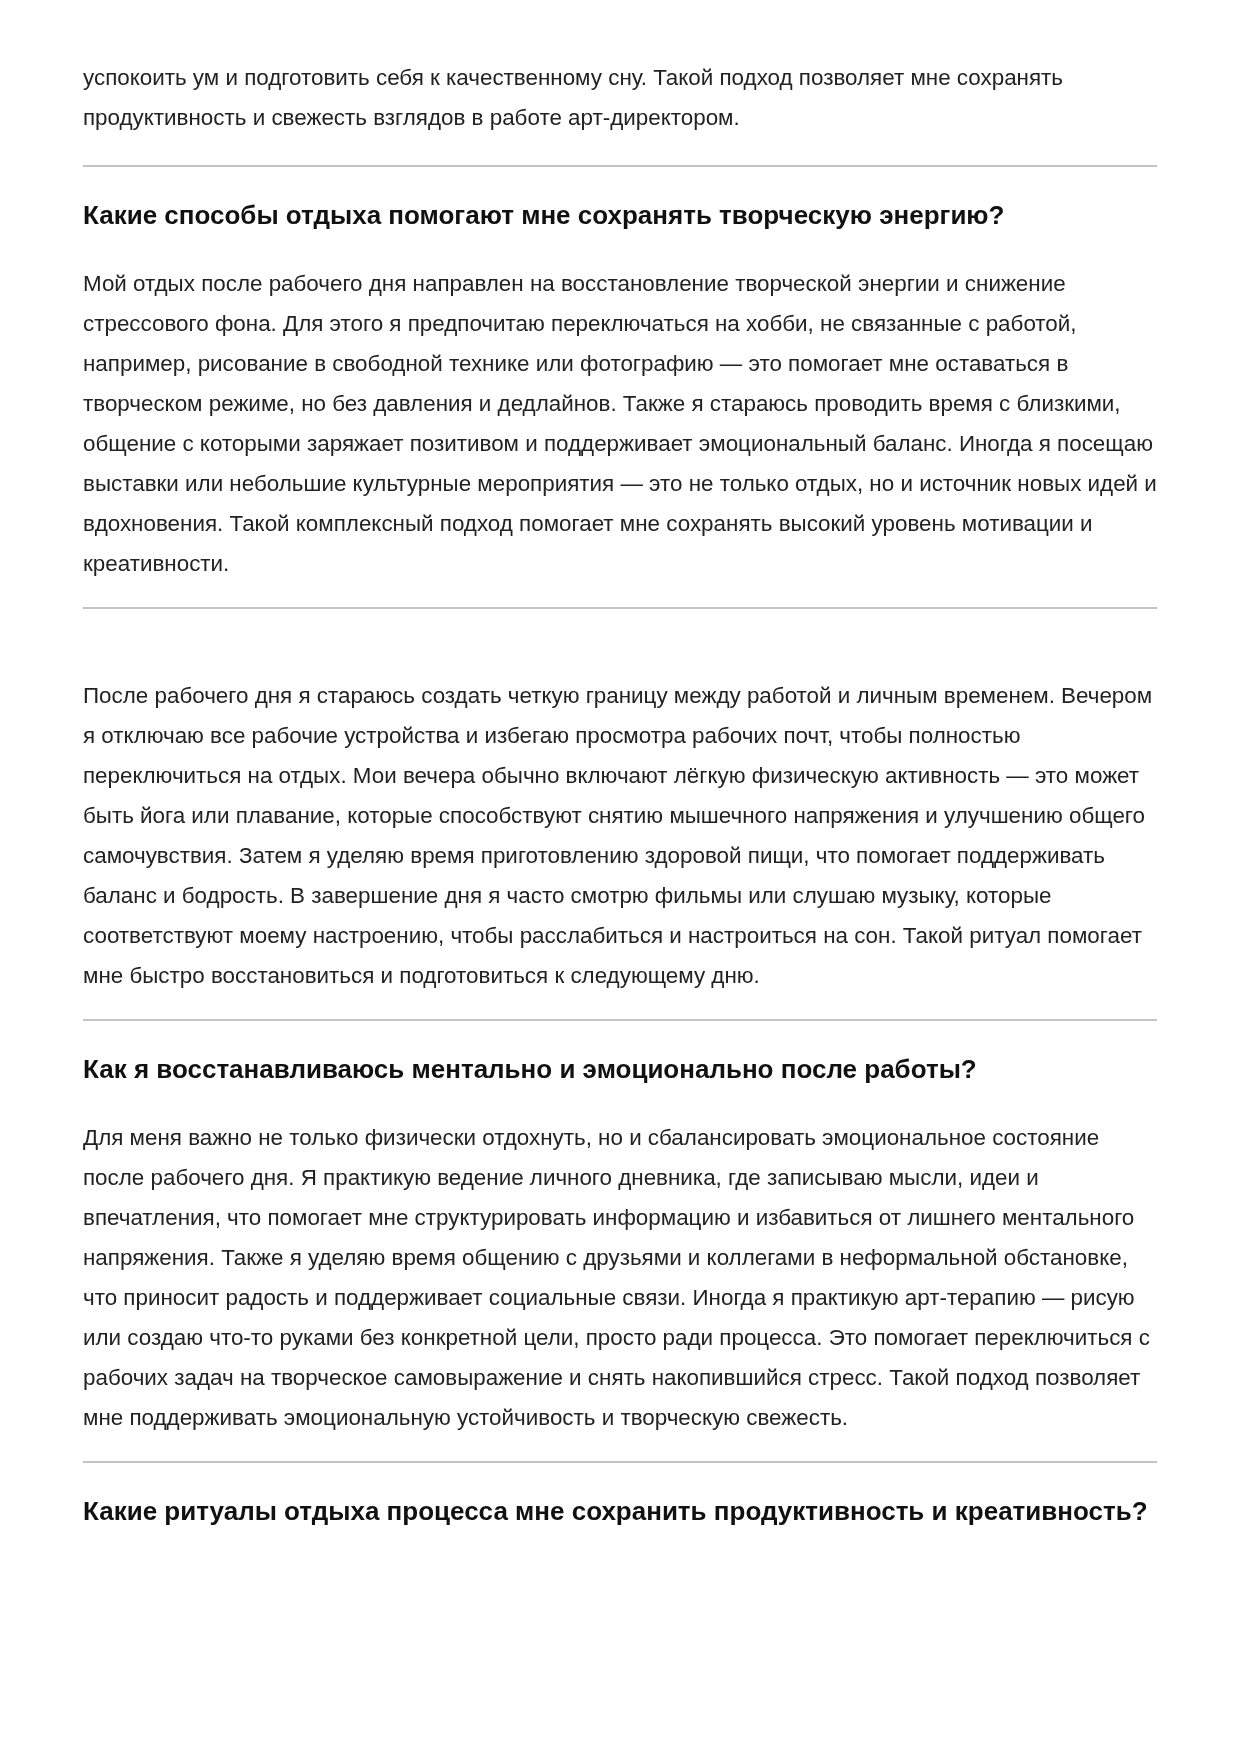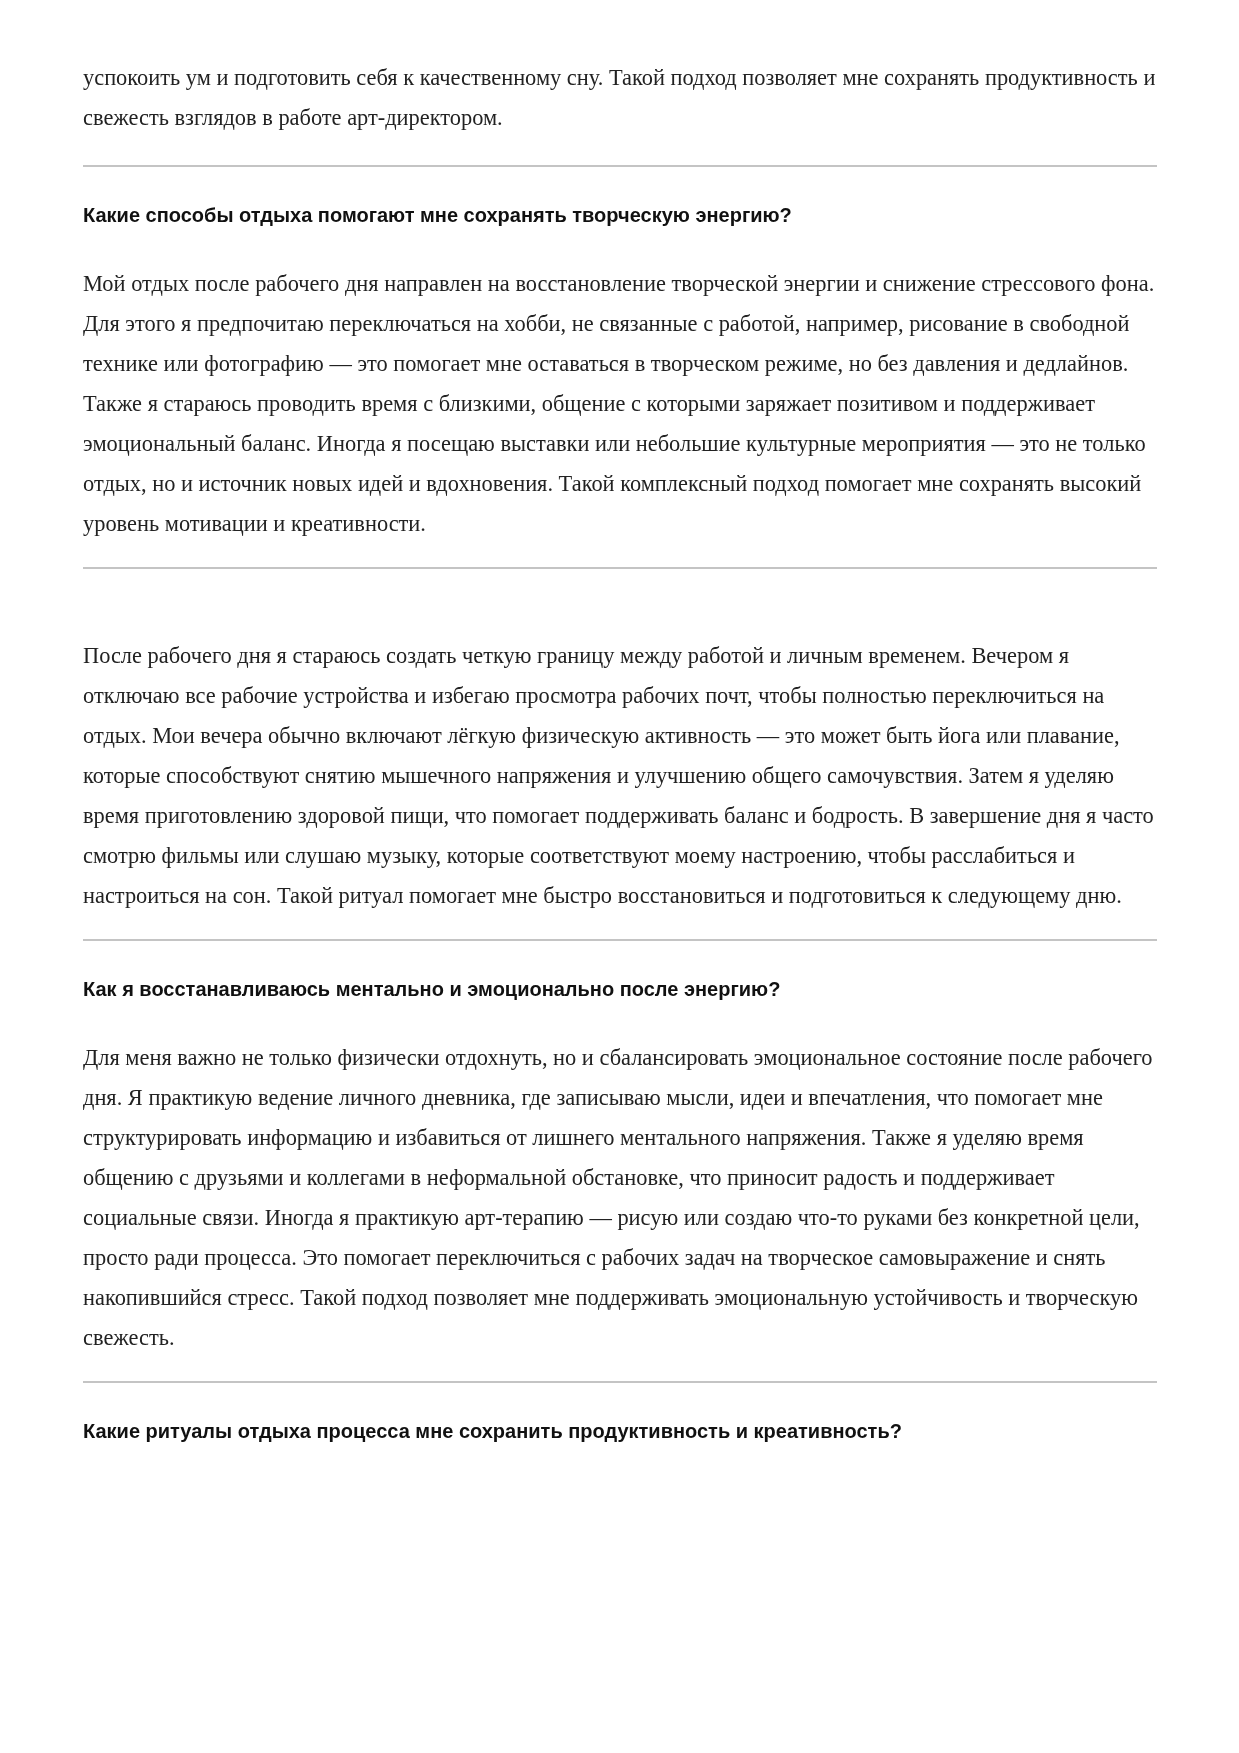--- a/index.html
+++ b/index.html
@@ -20,34 +20,33 @@
     left: 83px;
     top: 58px;
     width: 1074px;
   }
   p.body-text {
     margin: 0;
     font-size: 22.4px;
     line-height: 40px;
     letter-spacing: 0px;
     color: #222222;
-    font-family: Liberation Serif, serif;
   }
   .divider {
     height: 0;
     border: none;
     border-top: 2px solid #c4c4c4;
     margin: 0;
   }
   .section {
     position: relative;
   }
   h2.q {
     margin: 0;
-    font-size: 20px;
+    font-size: 26px;
     font-weight: bold;
     line-height: 30px;
     color: #111111;
   }
   .lead-para { height: 84px; }
   .gap-after-para { height: 23px; }
   .gap-before-heading { height: 33px; }
   .gap-after-heading { height: 34px; }
 </style>
 </head>
@@ -71,21 +70,21 @@
   <div class="section">
     <div class="gap-before-heading"></div>
     <div class="gap-after-heading"></div>
     <p class="body-text">После рабочего дня я стараюсь создать четкую границу между работой и личным временем. Вечером я отключаю все рабочие устройства и избегаю просмотра рабочих почт, чтобы полностью переключиться на отдых. Мои вечера обычно включают лёгкую физическую активность — это может быть йога или плавание, которые способствуют снятию мышечного напряжения и улучшению общего самочувствия. Затем я уделяю время приготовлению здоровой пищи, что помогает поддерживать баланс и бодрость. В завершение дня я часто смотрю фильмы или слушаю музыку, которые соответствуют моему настроению, чтобы расслабиться и настроиться на сон. Такой ритуал помогает мне быстро восстановиться и подготовиться к следующему дню.</p>
     <div class="gap-after-para"></div>
     <hr class="divider">
   </div>
 
   <div class="section">
     <div class="gap-before-heading"></div>
-    <h2 class="q">Как я восстанавливаюсь ментально и эмоционально после энергию?</h2>
+    <h2 class="q">Как я восстанавливаюсь ментально и эмоционально после работы?</h2>
     <div class="gap-after-heading"></div>
     <p class="body-text">Для меня важно не только физически отдохнуть, но и сбалансировать эмоциональное состояние после рабочего дня. Я практикую ведение личного дневника, где записываю мысли, идеи и впечатления, что помогает мне структурировать информацию и избавиться от лишнего ментального напряжения. Также я уделяю время общению с друзьями и коллегами в неформальной обстановке, что приносит радость и поддерживает социальные связи. Иногда я практикую арт-терапию — рисую или создаю что-то руками без конкретной цели, просто ради процесса. Это помогает переключиться с рабочих задач на творческое самовыражение и снять накопившийся стресс. Такой подход позволяет мне поддерживать эмоциональную устойчивость и творческую свежесть.</p>
     <div class="gap-after-para"></div>
     <hr class="divider">
   </div>
 
   <div class="section">
     <div class="gap-before-heading"></div>
     <h2 class="q">Какие ритуалы отдыха процесса мне сохранить продуктивность и креативность?</h2>
   </div>

